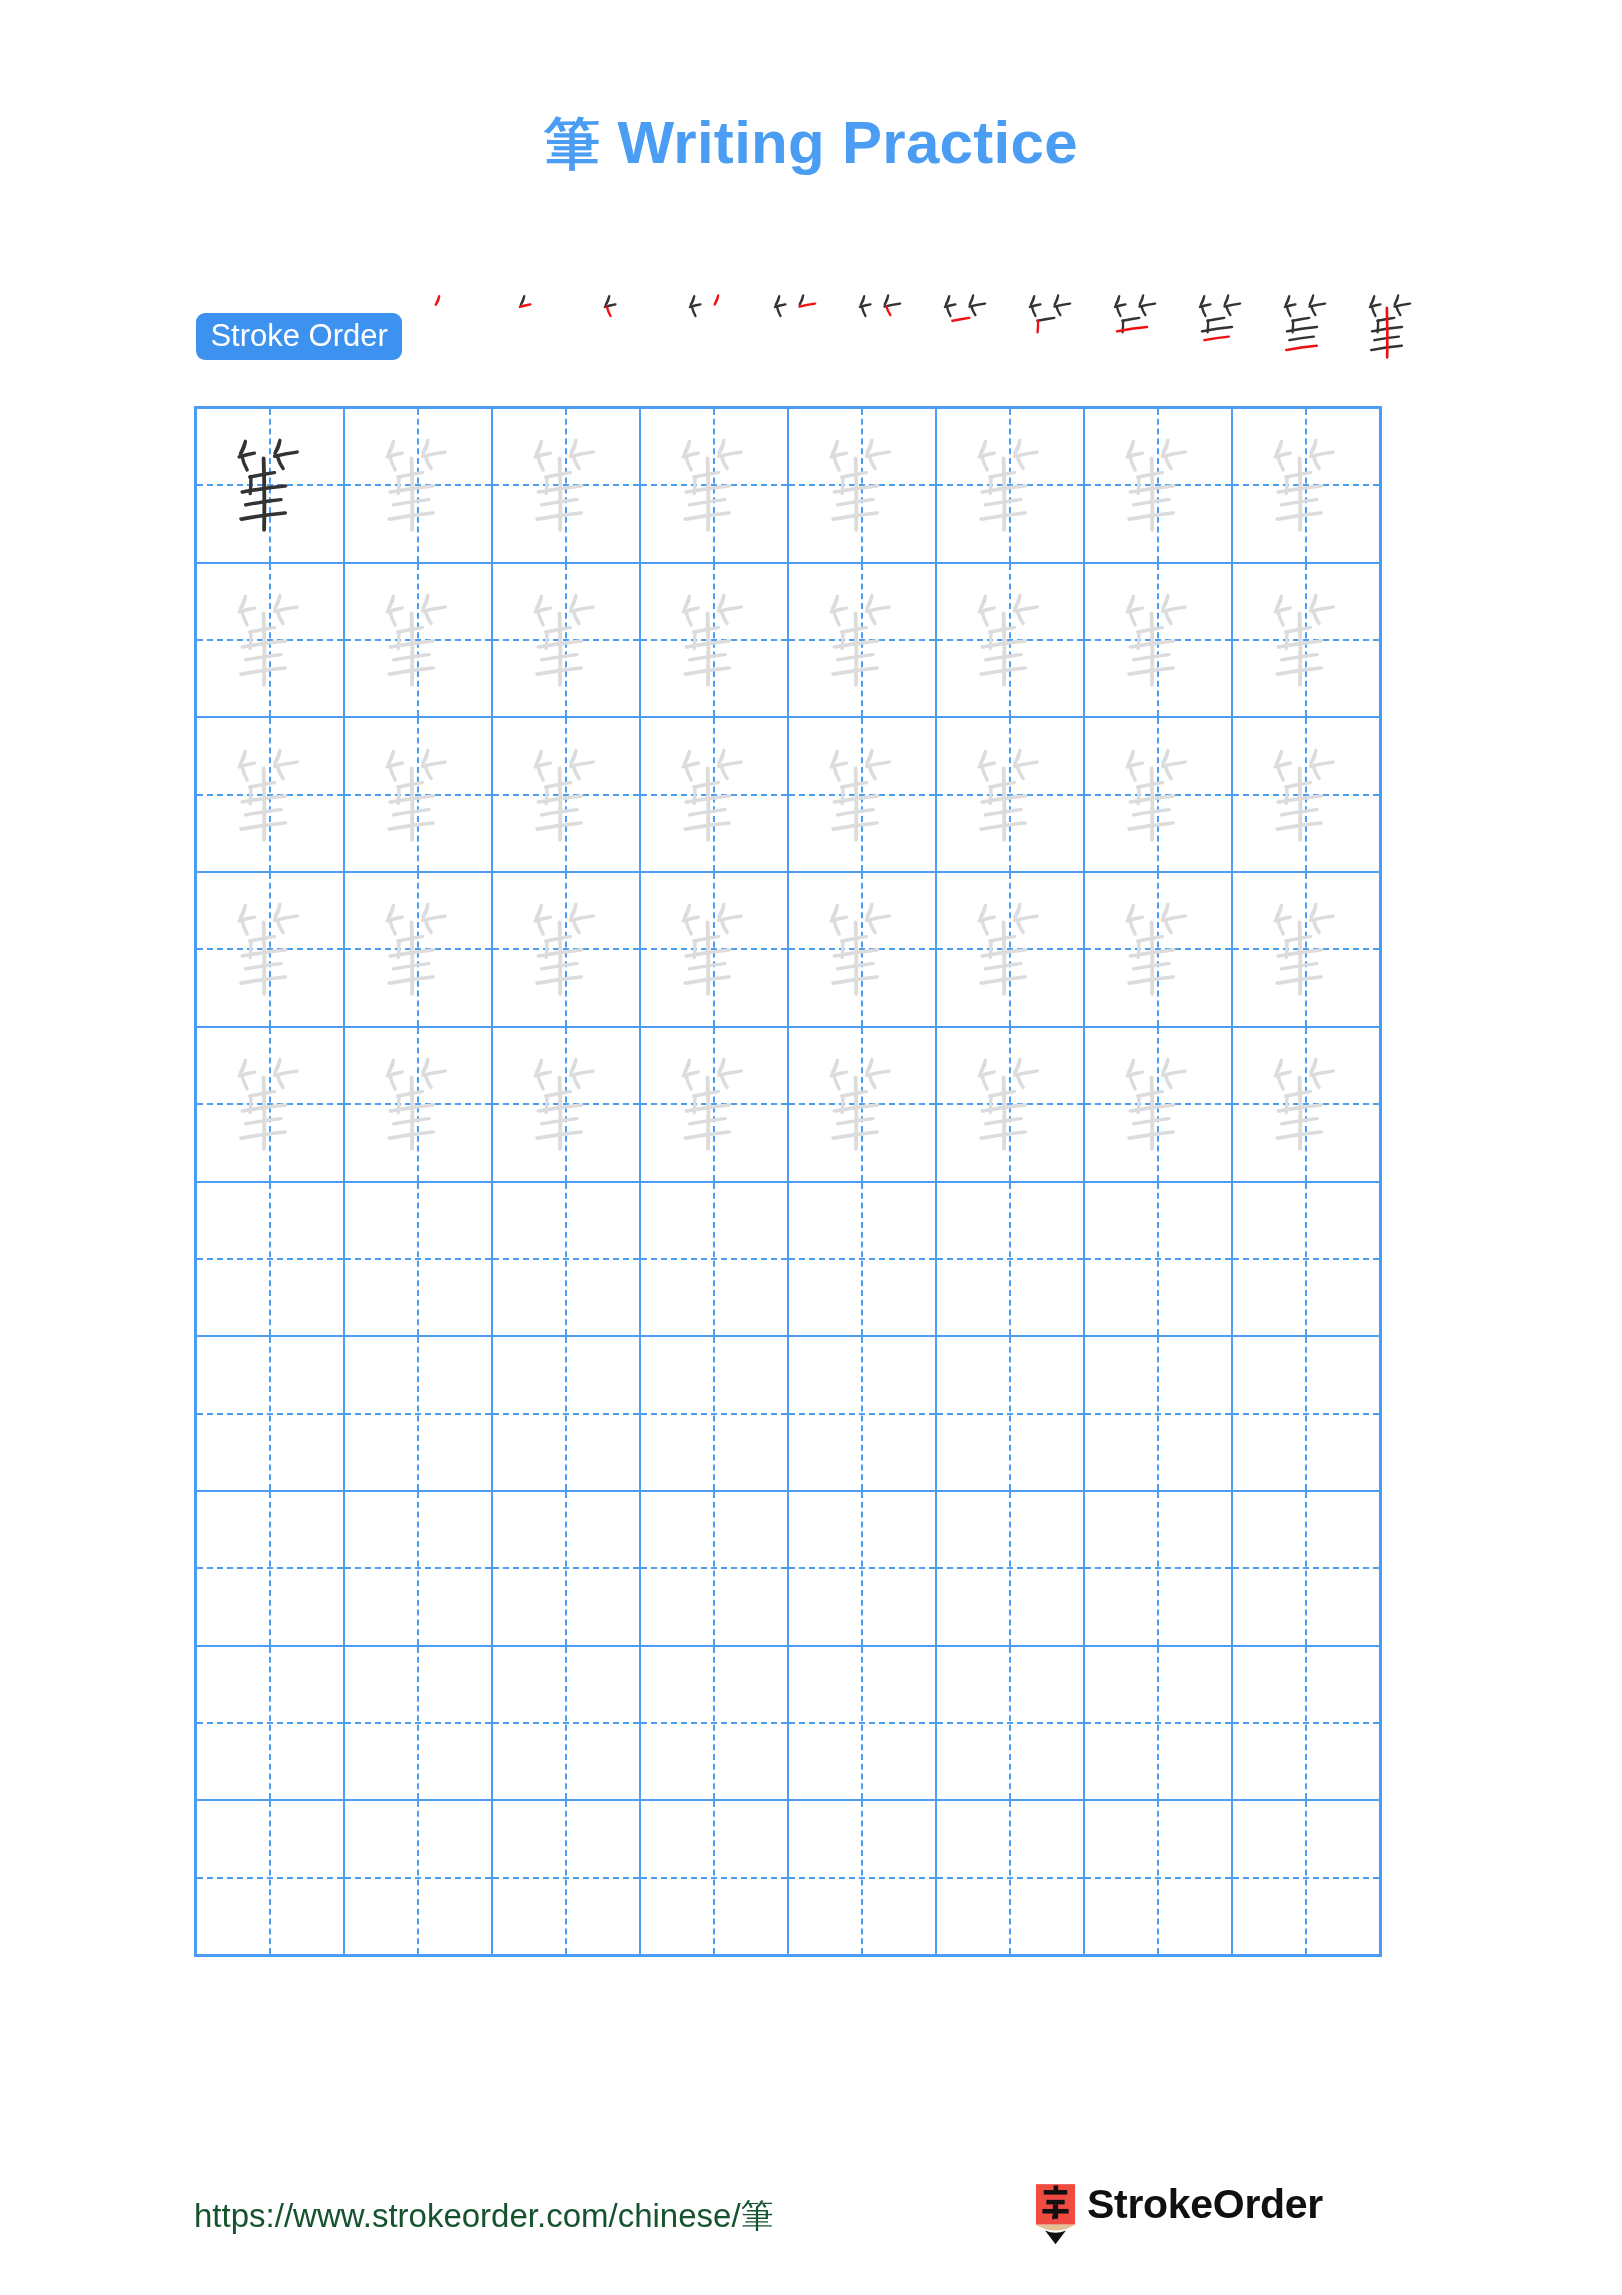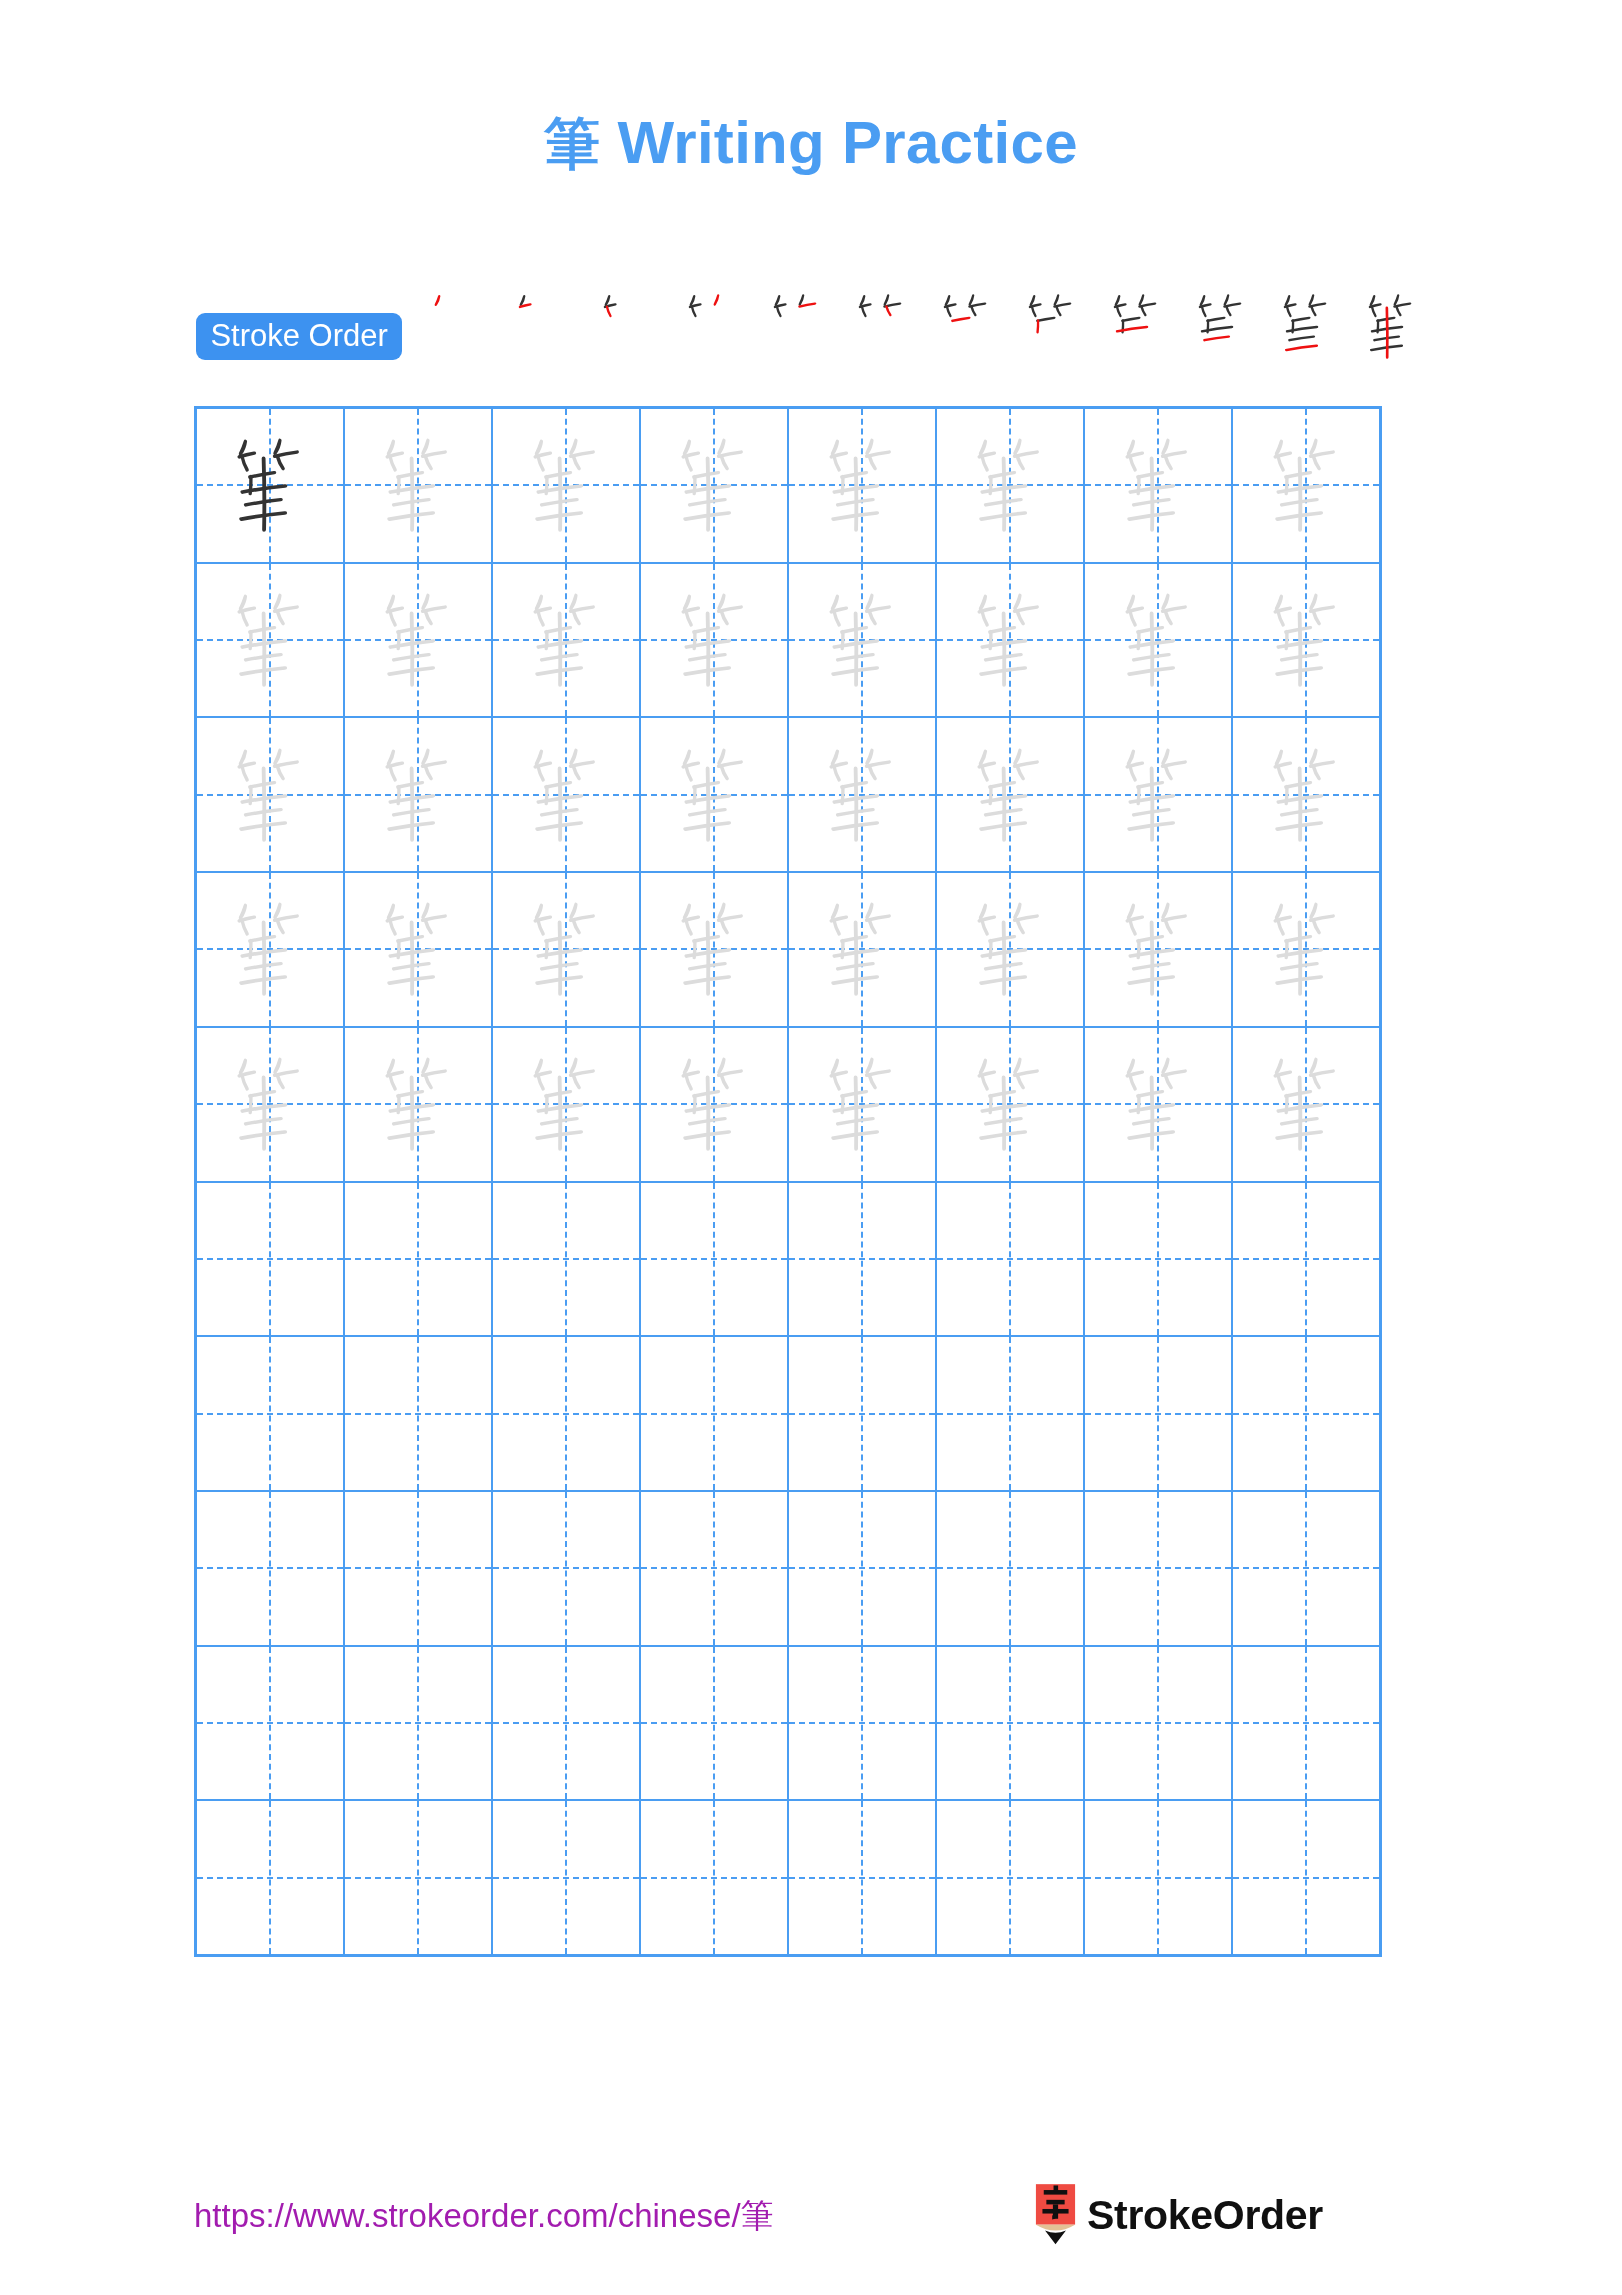--- a/index.html
+++ b/index.html
@@ -150,30 +150,29 @@
     left: 194px;
     top: 2179px;
     width: 1188px;
     height: 72px;
     display: flex;
     align-items: center;
     justify-content: space-between;
   }
   .footer-url {
     font-size: 33px;
-    color: #a21caf;
+    color: #14532d;
     white-space: nowrap;
     line-height: 1;
   }
   .footer-url .hanzi-url {
     font-family: "DejaVu Sans", "Liberation Sans", sans-serif;
   }
   .footer-brand {
     display: flex;
-    align-items: center;
     gap: 8px;
     margin-right: 59px;
   }
   .pencil-logo {
     width: 47px;
     height: 63px;
     flex: 0 0 auto;
     display: block;
   }
   .brand-name {

